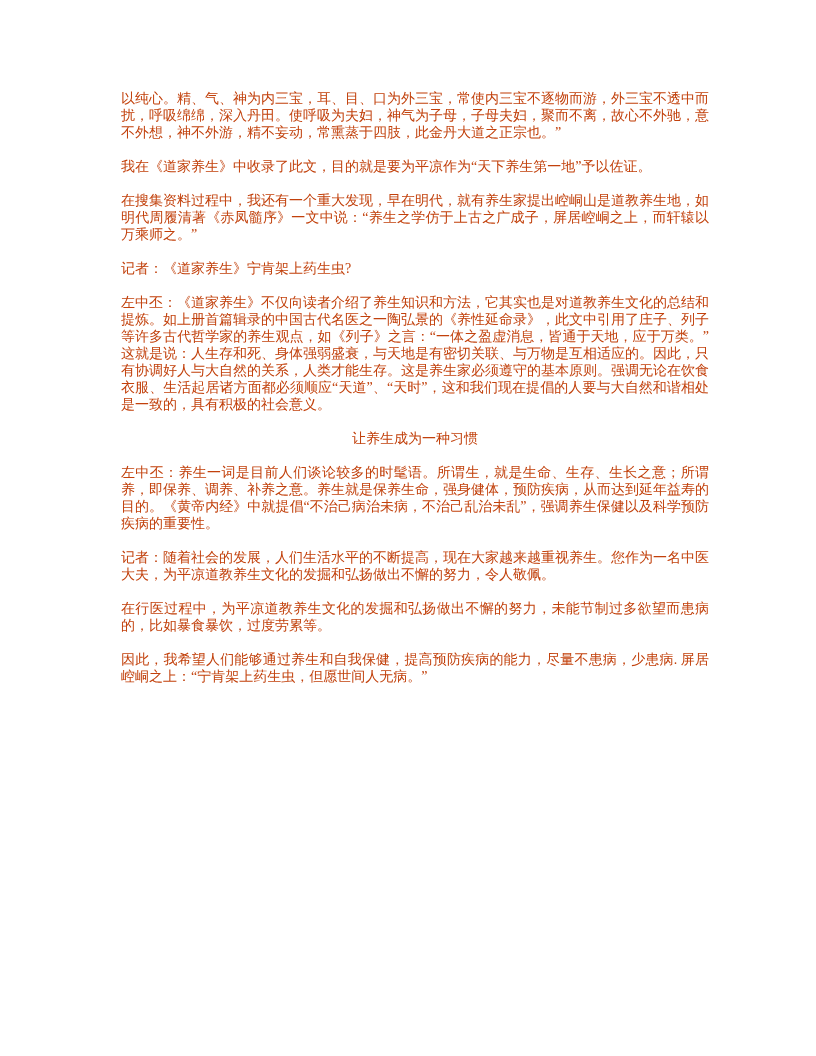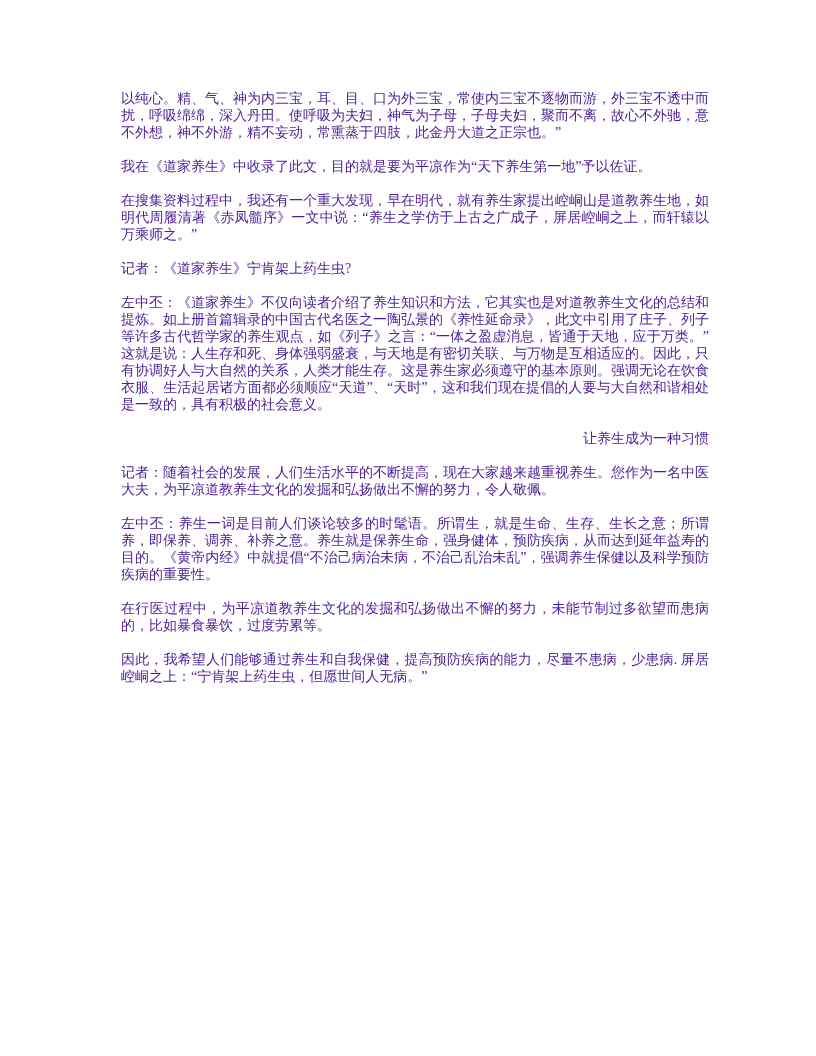--- a/index.html
+++ b/index.html
@@ -12,42 +12,42 @@
     width: 816px;
     height: 1056px;
     margin: 0 auto;
     background: #ffffff;
     box-sizing: border-box;
     padding: 90px 107px 0 121px;
     overflow: hidden;
     font-family: "Liberation Serif", "DejaVu Serif", serif;
     font-size: 14px;
     line-height: 17px;
-    color: #4c1d95;
+    color: #c2410c;
   }
   .para {
     margin: 0 0 17px 0;
     text-align: justify;
     word-break: break-all;
     font-weight: normal;
   }
   .heading {
     margin: 0 0 17px 0;
-    text-align: right;
+    text-align: center;
     font-weight: normal;
     font-size: 14px;
   }
 </style>
 </head>
 <body>
 
 <div class="page">
   <p class="para">以纯心。精、气、神为内三宝，耳、目、口为外三宝，常使内三宝不逐物而游，外三宝不透中而扰，呼吸绵绵，深入丹田。使呼吸为夫妇，神气为子母，子母夫妇，聚而不离，故心不外驰，意不外想，神不外游，精不妄动，常熏蒸于四肢，此金丹大道之正宗也。”</p>
   <p class="para">我在《道家养生》中收录了此文，目的就是要为平凉作为“天下养生第一地”予以佐证。</p>
   <p class="para">在搜集资料过程中，我还有一个重大发现，早在明代，就有养生家提出崆峒山是道教养生地，如明代周履清著《赤凤髓序》一文中说：“养生之学仿于上古之广成子，屏居崆峒之上，而轩辕以万乘师之。”</p>
   <p class="para">记者：《道家养生》宁肯架上药生虫?</p>
   <p class="para">左中丕：《道家养生》不仅向读者介绍了养生知识和方法，它其实也是对道教养生文化的总结和提炼。如上册首篇辑录的中国古代名医之一陶弘景的《养性延命录》，此文中引用了庄子、列子等许多古代哲学家的养生观点，如《列子》之言：“一体之盈虚消息，皆通于天地，应于万类。”这就是说：人生存和死、身体强弱盛衰，与天地是有密切关联、与万物是互相适应的。因此，只有协调好人与大自然的关系，人类才能生存。这是养生家必须遵守的基本原则。强调无论在饮食衣服、生活起居诸方面都必须顺应“天道”、“天时”，这和我们现在提倡的人要与大自然和谐相处是一致的，具有积极的社会意义。</p>
   <p class="heading">让养生成为一种习惯</p>
+  <p class="para">左中丕：养生一词是目前人们谈论较多的时髦语。所谓生，就是生命、生存、生长之意；所谓养，即保养、调养、补养之意。养生就是保养生命，强身健体，预防疾病，从而达到延年益寿的目的。《黄帝内经》中就提倡“不治己病治未病，不治己乱治未乱”，强调养生保健以及科学预防疾病的重要性。</p>
   <p class="para">记者：随着社会的发展，人们生活水平的不断提高，现在大家越来越重视养生。您作为一名中医大夫，为平凉道教养生文化的发掘和弘扬做出不懈的努力，令人敬佩。</p>
-  <p class="para">左中丕：养生一词是目前人们谈论较多的时髦语。所谓生，就是生命、生存、生长之意；所谓养，即保养、调养、补养之意。养生就是保养生命，强身健体，预防疾病，从而达到延年益寿的目的。《黄帝内经》中就提倡“不治己病治未病，不治己乱治未乱”，强调养生保健以及科学预防疾病的重要性。</p>
   <p class="para">在行医过程中，为平凉道教养生文化的发掘和弘扬做出不懈的努力，未能节制过多欲望而患病的，比如暴食暴饮，过度劳累等。</p>
   <p class="para">因此，我希望人们能够通过养生和自我保健，提高预防疾病的能力，尽量不患病，少患病. 屏居崆峒之上：“宁肯架上药生虫，但愿世间人无病。”</p>
 </div>
 
 </body></html>

